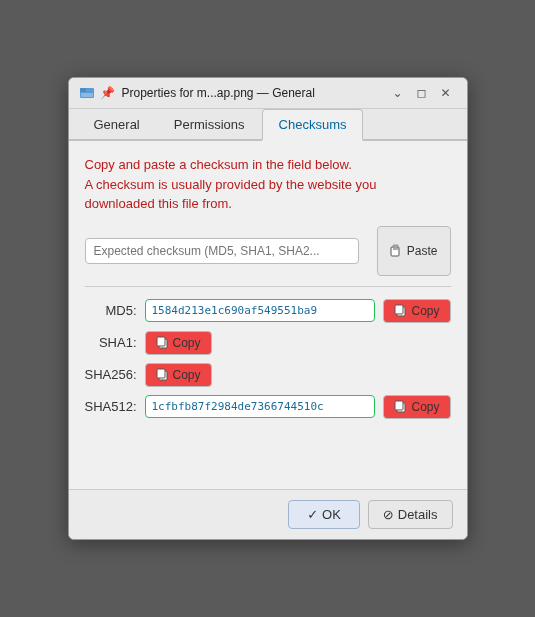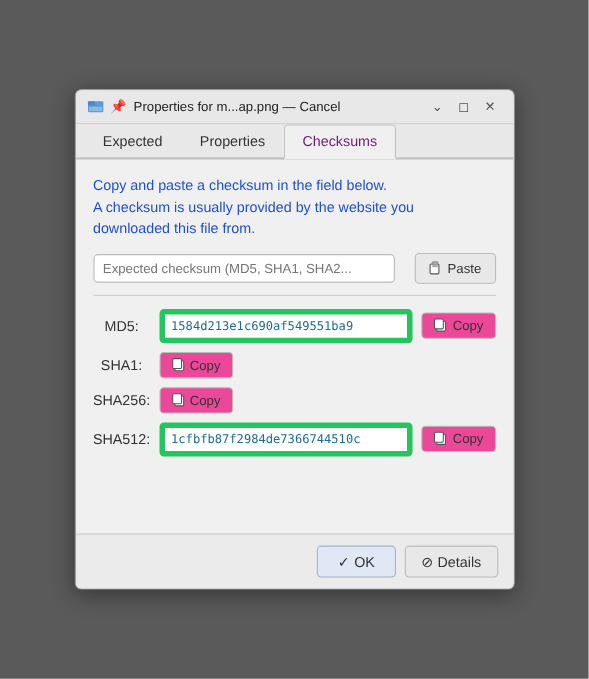--- a/index.html
+++ b/index.html
@@ -81,51 +81,51 @@
       border-bottom: none;
       margin-bottom: -2px;
       background: transparent;
       border-radius: 4px 4px 0 0;
     }
     .tab.active {
       background: #f0f0f0;
       border-color: #c0c0c0;
       border-bottom: 2px solid #f0f0f0;
       font-weight: 500;
-      color: #701a75;
+      color: #0369a1;
     }
 
     .content {
       padding: 14px 16px 12px 16px;
     }
 
     .description {
       font-size: 13px;
-      color: #1d4ed8;
+      color: #b91c1c;
       line-height: 1.5;
       margin-bottom: 12px;
     }
 
     .checksum-input-row {
       display: flex;
       align-items: center;
       gap: 18px;
       margin-bottom: 10px;
     }
     .checksum-input {
       flex: 1;
       padding: 5px 8px;
       border: 1px solid #bbb;
       border-radius: 4px;
       background: white;
       font-size: 12px;
       color: #999;
     }
     .paste-btn {
-      padding: 6px 12px;
+      padding: 17px 12px;
       background: #e8e8e8;
       border: 1px solid #bbb;
       border-radius: 4px;
       cursor: pointer;
       font-size: 12px;
       color: #333;
       display: flex;
       align-items: center;
       gap: 4px;
       white-space: nowrap;
@@ -138,41 +138,41 @@
     }
 
     .hash-row {
       display: flex;
       align-items: center;
       gap: 8px;
       margin-bottom: 8px;
     }
     .hash-label {
       width: 52px;
-      text-align: center;
+      text-align: right;
       font-size: 13px;
       color: #333;
       flex-shrink: 0;
     }
     .hash-value {
       flex: 1;
       padding: 4px 6px;
-      border: 5px solid #22c55e;
+      border: 1px solid #22c55e;
       border-radius: 4px;
       background: white;
       font-size: 11px;
       color: #1a6b9a;
       font-family: monospace;
       overflow: hidden;
       text-overflow: ellipsis;
       white-space: nowrap;
     }
     .copy-btn {
       padding: 4px 10px;
-      background: #ec4899;
+      background: #ef4444;
       border: 1px solid #bbb;
       border-radius: 4px;
       cursor: pointer;
       font-size: 12px;
       color: #333;
       display: flex;
       align-items: flex-start;
       gap: 4px;
       white-space: nowrap;
       flex-shrink: 0;
@@ -224,31 +224,31 @@
 
   <div class="titlebar">
     <span class="titlebar-icon">
       <svg width="16" height="16" viewBox="0 0 16 16">
         <rect x="1" y="3" width="14" height="10" rx="1" fill="#5b9bd5"></rect>
         <rect x="1" y="3" width="6" height="4" rx="1" fill="#4a8bc4"></rect>
         <rect x="2" y="8" width="12" height="4" fill="white" opacity="0.3"></rect>
       </svg>
     </span>
     <span class="titlebar-pin">📌</span>
-    <span class="titlebar-title">Properties for m...ap.png — Cancel</span>
+    <span class="titlebar-title">Properties for m...ap.png — General</span>
     <div class="titlebar-controls">
       <button class="titlebar-btn">⌄</button>
       <button class="titlebar-btn">◻</button>
       <button class="titlebar-btn close">✕</button>
     </div>
   </div>
 
   <div class="tabs">
-    <div class="tab">Expected</div>
-    <div class="tab">Properties</div>
+    <div class="tab">General</div>
+    <div class="tab">Permissions</div>
     <div class="tab active">Checksums</div>
   </div>
 
   <div class="content">
     <div class="description">
       <span>Copy and paste a checksum in the field below.<br>A checksum is usually provided by the website you<br>downloaded this file from.</span>
     </div>
 
     <div class="checksum-input-row">
       <input class="checksum-input" type="text" placeholder="Expected checksum (MD5, SHA1, SHA2..." style="">

